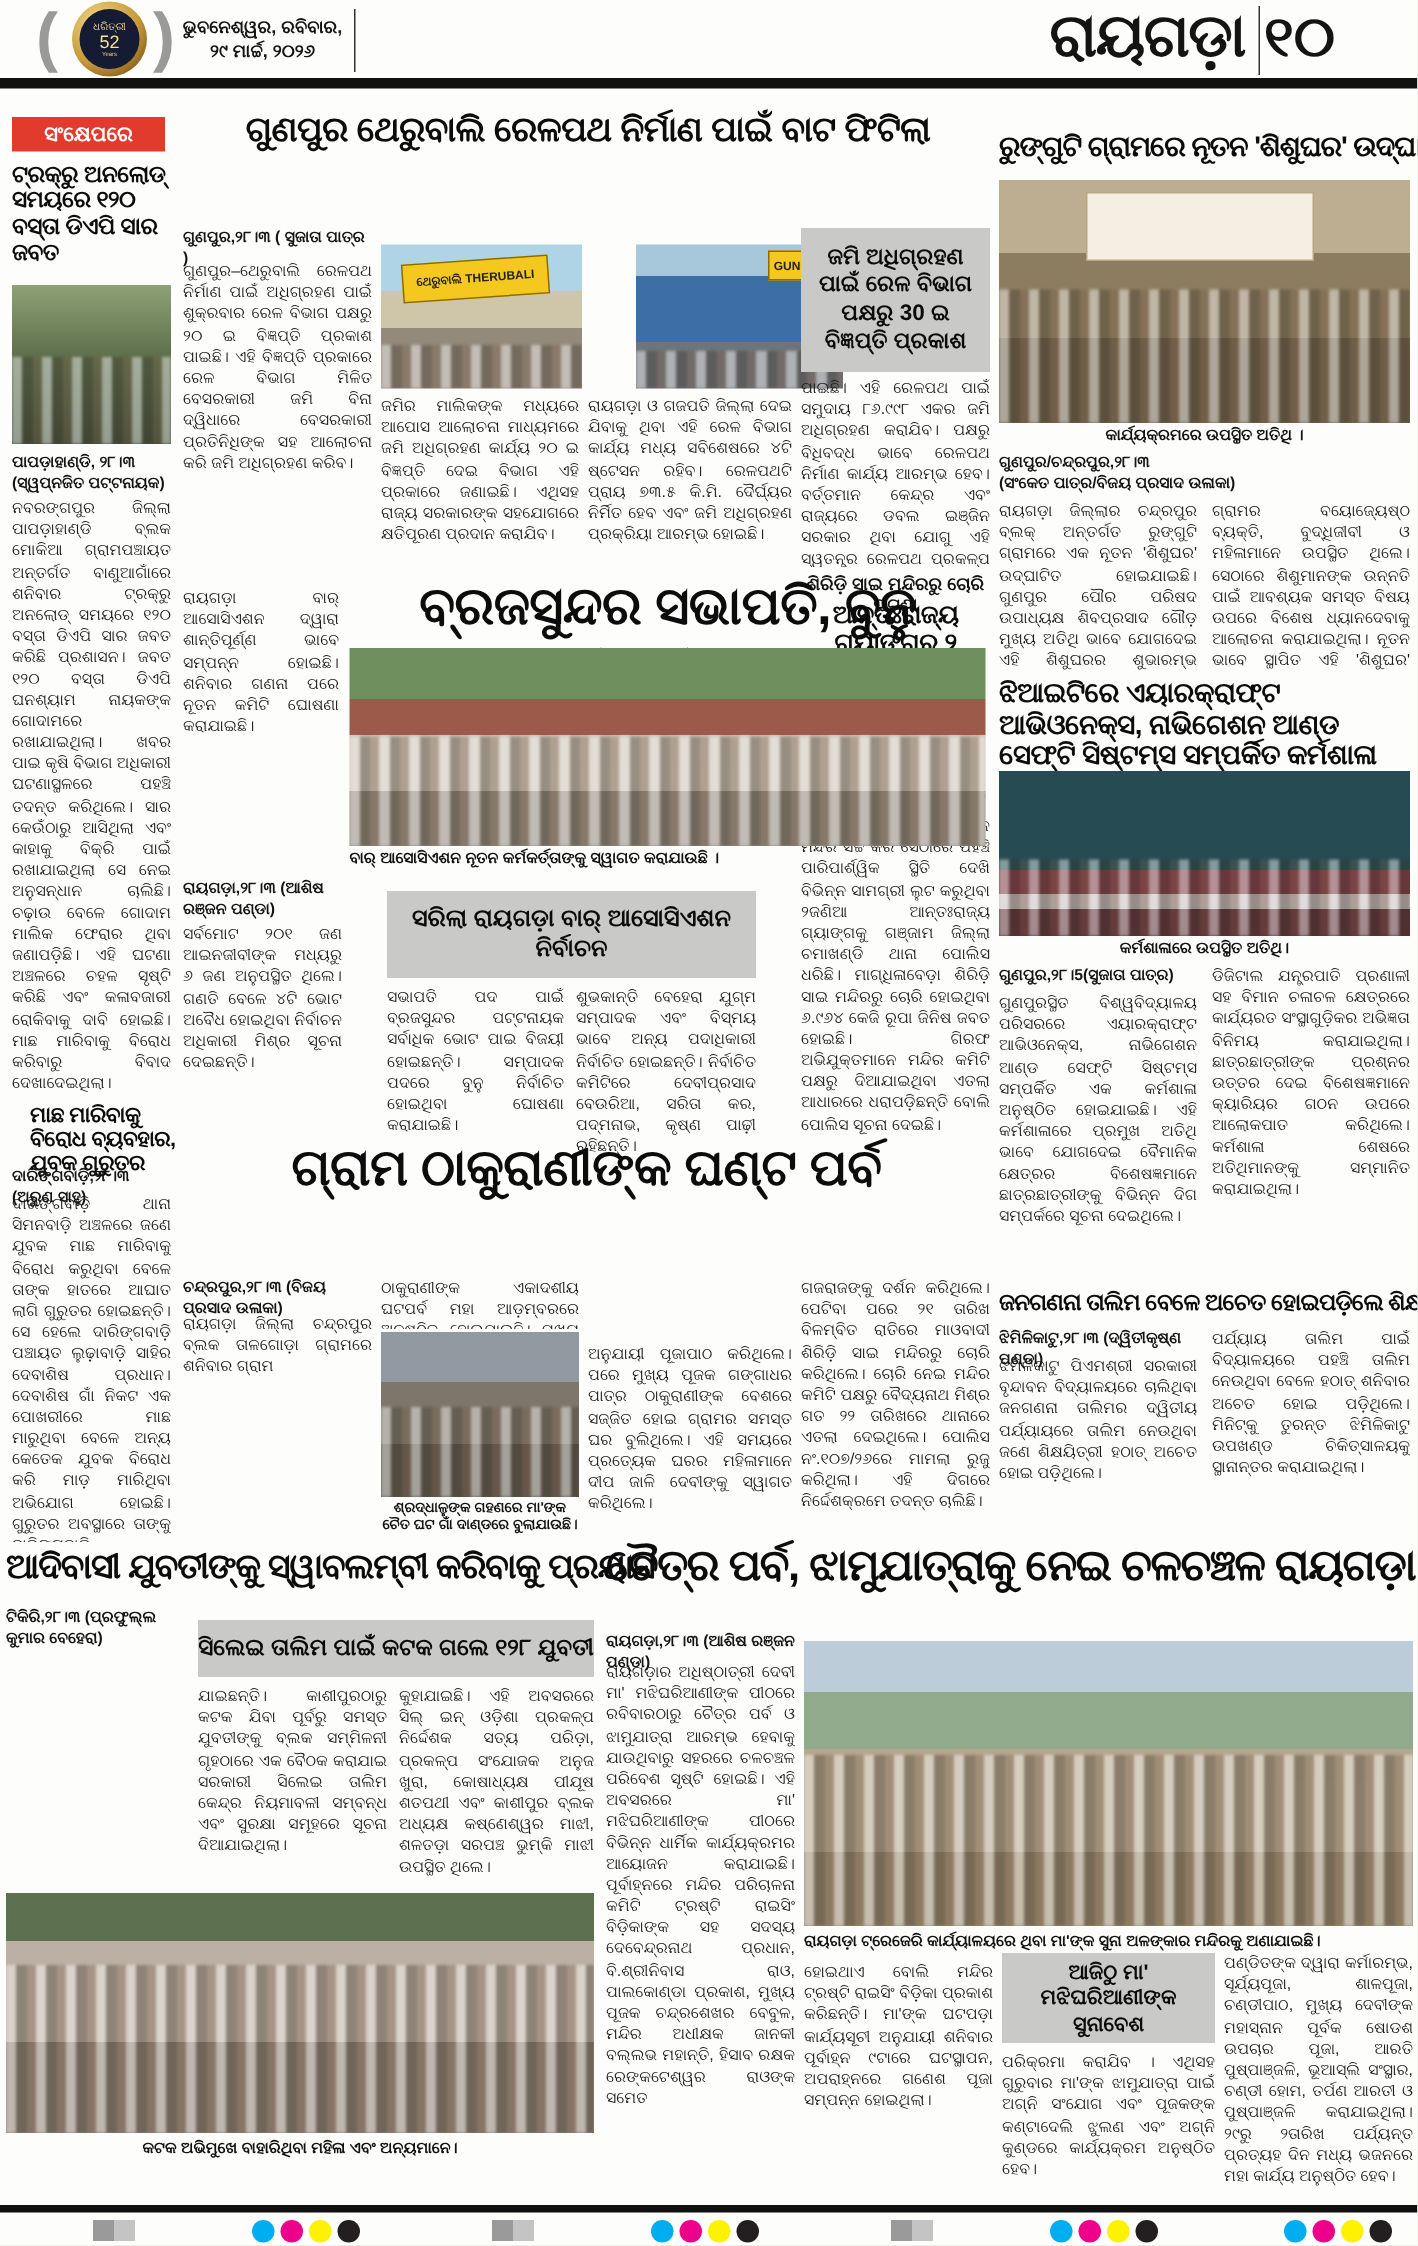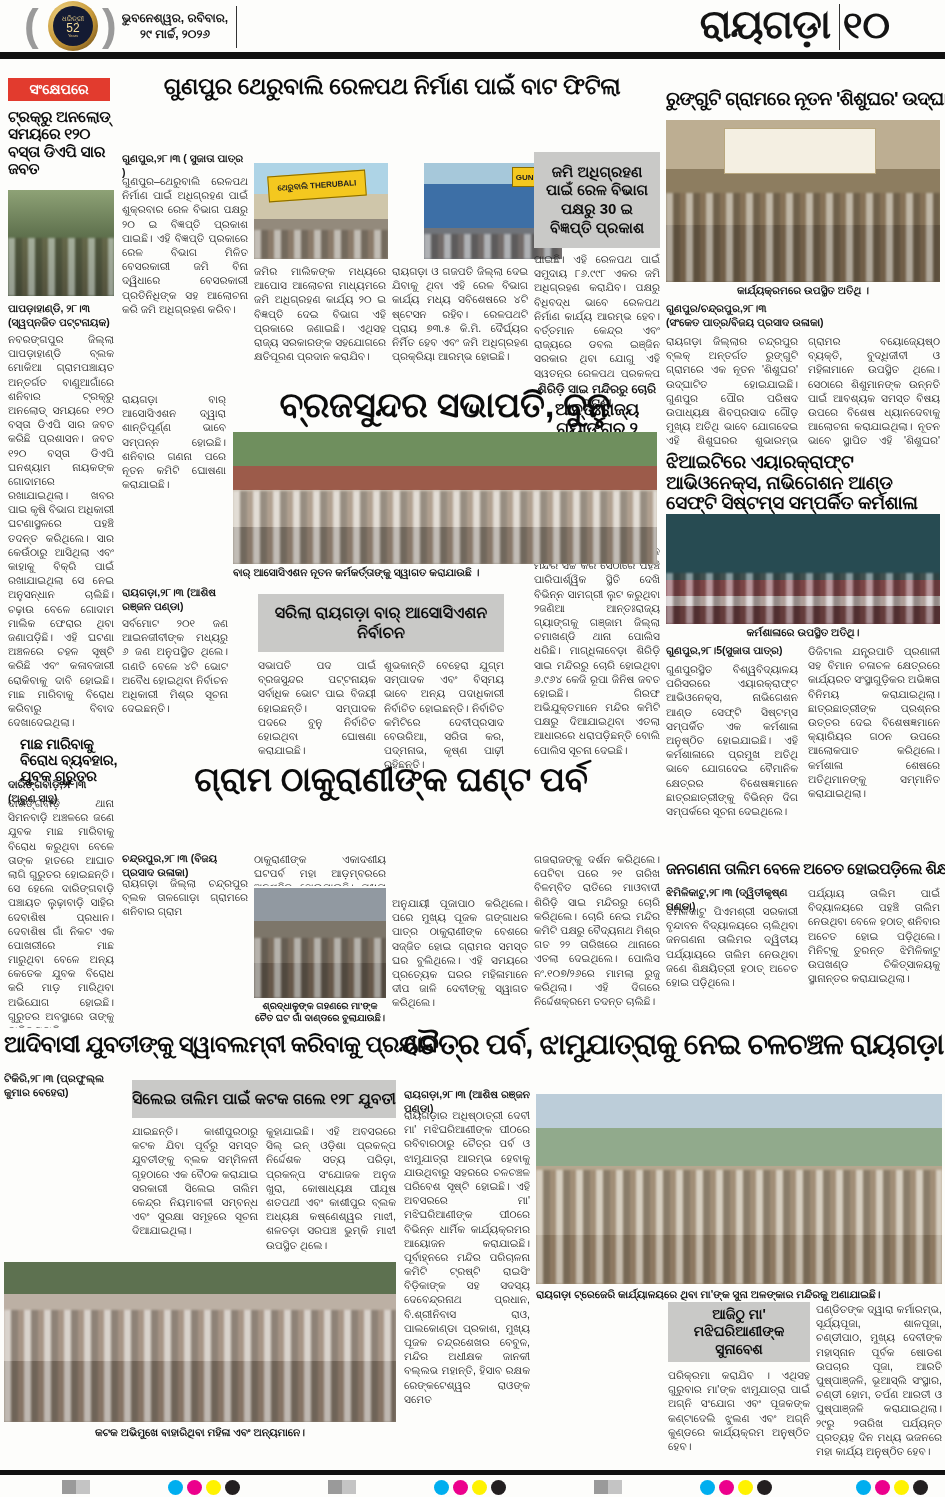--- a/index.html
+++ b/index.html
@@ -182,20 +182,21 @@
     </div>
   <div class="abs caption" style="left:4px;top:1426px;width:392px;">କଟକ ଅଭିମୁଖେ ବାହାରିଥିବା ମହିଳା ଏବଂ ଅନ୍ୟମାନେ।</div>
 
   <div class="abs hl" style="left:404px;top:1028px;width:538px;font-size:29px;white-space:nowrap;letter-spacing:-1px;">ଚୈତ୍ର ପର୍ବ, ଝାମୁଯାତ୍ରାକୁ ନେଇ ଚଳଚଞ୍ଚଳ ରାୟଗଡ଼ା</div>
   <div class="abs byline" style="left:404px;top:1088px;width:126px;">ରାୟଗଡ଼ା,୨୮।୩ (ଆଶିଷ ରଞ୍ଜନ ପଣ୍ଡା)</div>
   <div class="abs body-txt" style="left:404px;top:1108px;width:126px;height:358px;overflow:hidden;">ରାୟଗଡ଼ାର ଅଧିଷ୍ଠାତ୍ରୀ ଦେବୀ ମା' ମଝିଘରିଆଣୀଙ୍କ ପୀଠରେ ରବିବାରଠାରୁ ଚୈତ୍ର ପର୍ବ ଓ ଝାମୁଯାତ୍ରା ଆରମ୍ଭ ହେବାକୁ ଯାଉଥିବାରୁ ସହରରେ ଚଳଚଞ୍ଚଳ ପରିବେଶ ସୃଷ୍ଟି ହୋଇଛି। ଏହି ଅବସରରେ ମା' ମଝିଘରିଆଣୀଙ୍କ ପୀଠରେ ବିଭିନ୍ନ ଧାର୍ମିକ କାର୍ଯ୍ୟକ୍ରମର ଆୟୋଜନ କରାଯାଇଛି। ପୂର୍ବାହ୍ନରେ ମନ୍ଦିର ପରିଚାଳନା କମିଟି ଟ୍ରଷ୍ଟି ରାଇସିଂ ବିଡ଼ିକାଙ୍କ ସହ ସଦସ୍ୟ ଦେବେନ୍ଦ୍ରନାଥ ପ୍ରଧାନ, ବି.ଶ୍ରୀନିବାସ ରାଓ, ପାଲକୋଣ୍ଡା ପ୍ରକାଶ, ମୁଖ୍ୟ ପୂଜକ ଚନ୍ଦ୍ରଶେଖର ବେବୁଳ, ମନ୍ଦିର ଅଧୀକ୍ଷକ ଜାନକୀ ବଲ୍ଲଭ ମହାନ୍ତି, ହିସାବ ରକ୍ଷକ ରେଙ୍କଟେଶ୍ୱର ରାଓଙ୍କ ସମେତ</div>
   <div class="photo ph-chaitra" style="left:536px;top:1094px;width:406px;height:190px;">
       <div class="crowd" style="height:60%;"></div>
     </div>
   <div class="abs caption" style="left:536px;top:1288px;width:406px;text-align:left;">ରାୟଗଡ଼ା ଟ୍ରେଜେରି କାର୍ଯ୍ୟାଳୟରେ ଥିବା ମା'ଙ୍କ ସୁନା ଅଳଙ୍କାର ମନ୍ଦିରକୁ ଅଣାଯାଇଛି।</div>
+  <div class="abs body-txt" style="left:536px;top:1308px;width:126px;height:158px;overflow:hidden;">ହୋଇଥାଏ ବୋଲି ମନ୍ଦିର ଟ୍ରଷ୍ଟି ରାଇସିଂ ବିଡ଼ିକା ପ୍ରକାଶ କରିଛନ୍ତି। ମା'ଙ୍କ ଘଟପଡ଼ା କାର୍ଯ୍ୟସୂଚୀ ଅନୁଯାୟୀ ଶନିବାର ପୂର୍ବାହ୍ନ ୯ଟାରେ ଘଟସ୍ଥାପନ, ଅପରାହ୍ନରେ ଗଣେଶ ପୂଜା ସମ୍ପନ୍ନ ହୋଇଥିଲା।</div>
   <div class="abs gray-box" style="left:668px;top:1302px;width:142px;height:60px;font-size:14px;padding:2px 4px;box-sizing:border-box;">ଆଜିଠୁ ମା' ମଝିଘରିଆଣୀଙ୍କ ସୁନାବେଶ</div>
   <div class="abs body-txt" style="left:668px;top:1368px;width:142px;height:98px;overflow:hidden;">ପରିକ୍ରମା କରାଯିବ । ଏଥିସହ ଗୁରୁବାର ମା'ଙ୍କ ଝାମୁଯାତ୍ରା ପାଇଁ ଅଗ୍ନି ସଂଯୋଗ ଏବଂ ପୂଜକଙ୍କ କଣ୍ଟାଦେଲି ଝୁଲଣ ଏବଂ ଅଗ୍ନି କୁଣ୍ଡରେ କାର୍ଯ୍ୟକ୍ରମ ଅନୁଷ୍ଠିତ ହେବ।</div>
   <div class="abs body-txt" style="left:816px;top:1302px;width:126px;height:164px;overflow:hidden;">ପଣ୍ଡିତଙ୍କ ଦ୍ୱାରା କର୍ମାରମ୍ଭ, ସୂର୍ଯ୍ୟପୂଜା, ଶାଳପୂଜା, ଚଣ୍ଡୀପାଠ, ମୁଖ୍ୟ ଦେବୀଙ୍କ ମହାସ୍ନାନ ପୂର୍ବକ ଷୋଡଶ ଉପଚାର ପୂଜା, ଆରତି ପୁଷ୍ପାଞ୍ଜଳି, ଭୂଆସ୍ଲି ସଂସ୍ଥାର, ଚଣ୍ଡୀ ହୋମ, ତର୍ପଣ ଆରତୀ ଓ ପୁଷ୍ପାଞ୍ଜଳି କରାଯାଇଥିଲା। ୨୯ରୁ ୨ତାରିଖ ପର୍ଯ୍ୟନ୍ତ ପ୍ରତ୍ୟହ ଦିନ ମଧ୍ୟ ଭଜନରେ ମହା କାର୍ଯ୍ୟ ଅନୁଷ୍ଠିତ ହେବ।</div>
 
   <div class="abs foot-rule" style="left:0;top:1470px;width:945px;height:5px;"></div>
 
   <div class="abs reg-gray" style="left:62px;top:1480px;">
     <i style="background:#9a9a9a;"></i>
       <i style="background:#c4c4c4;"></i>
   </div>

